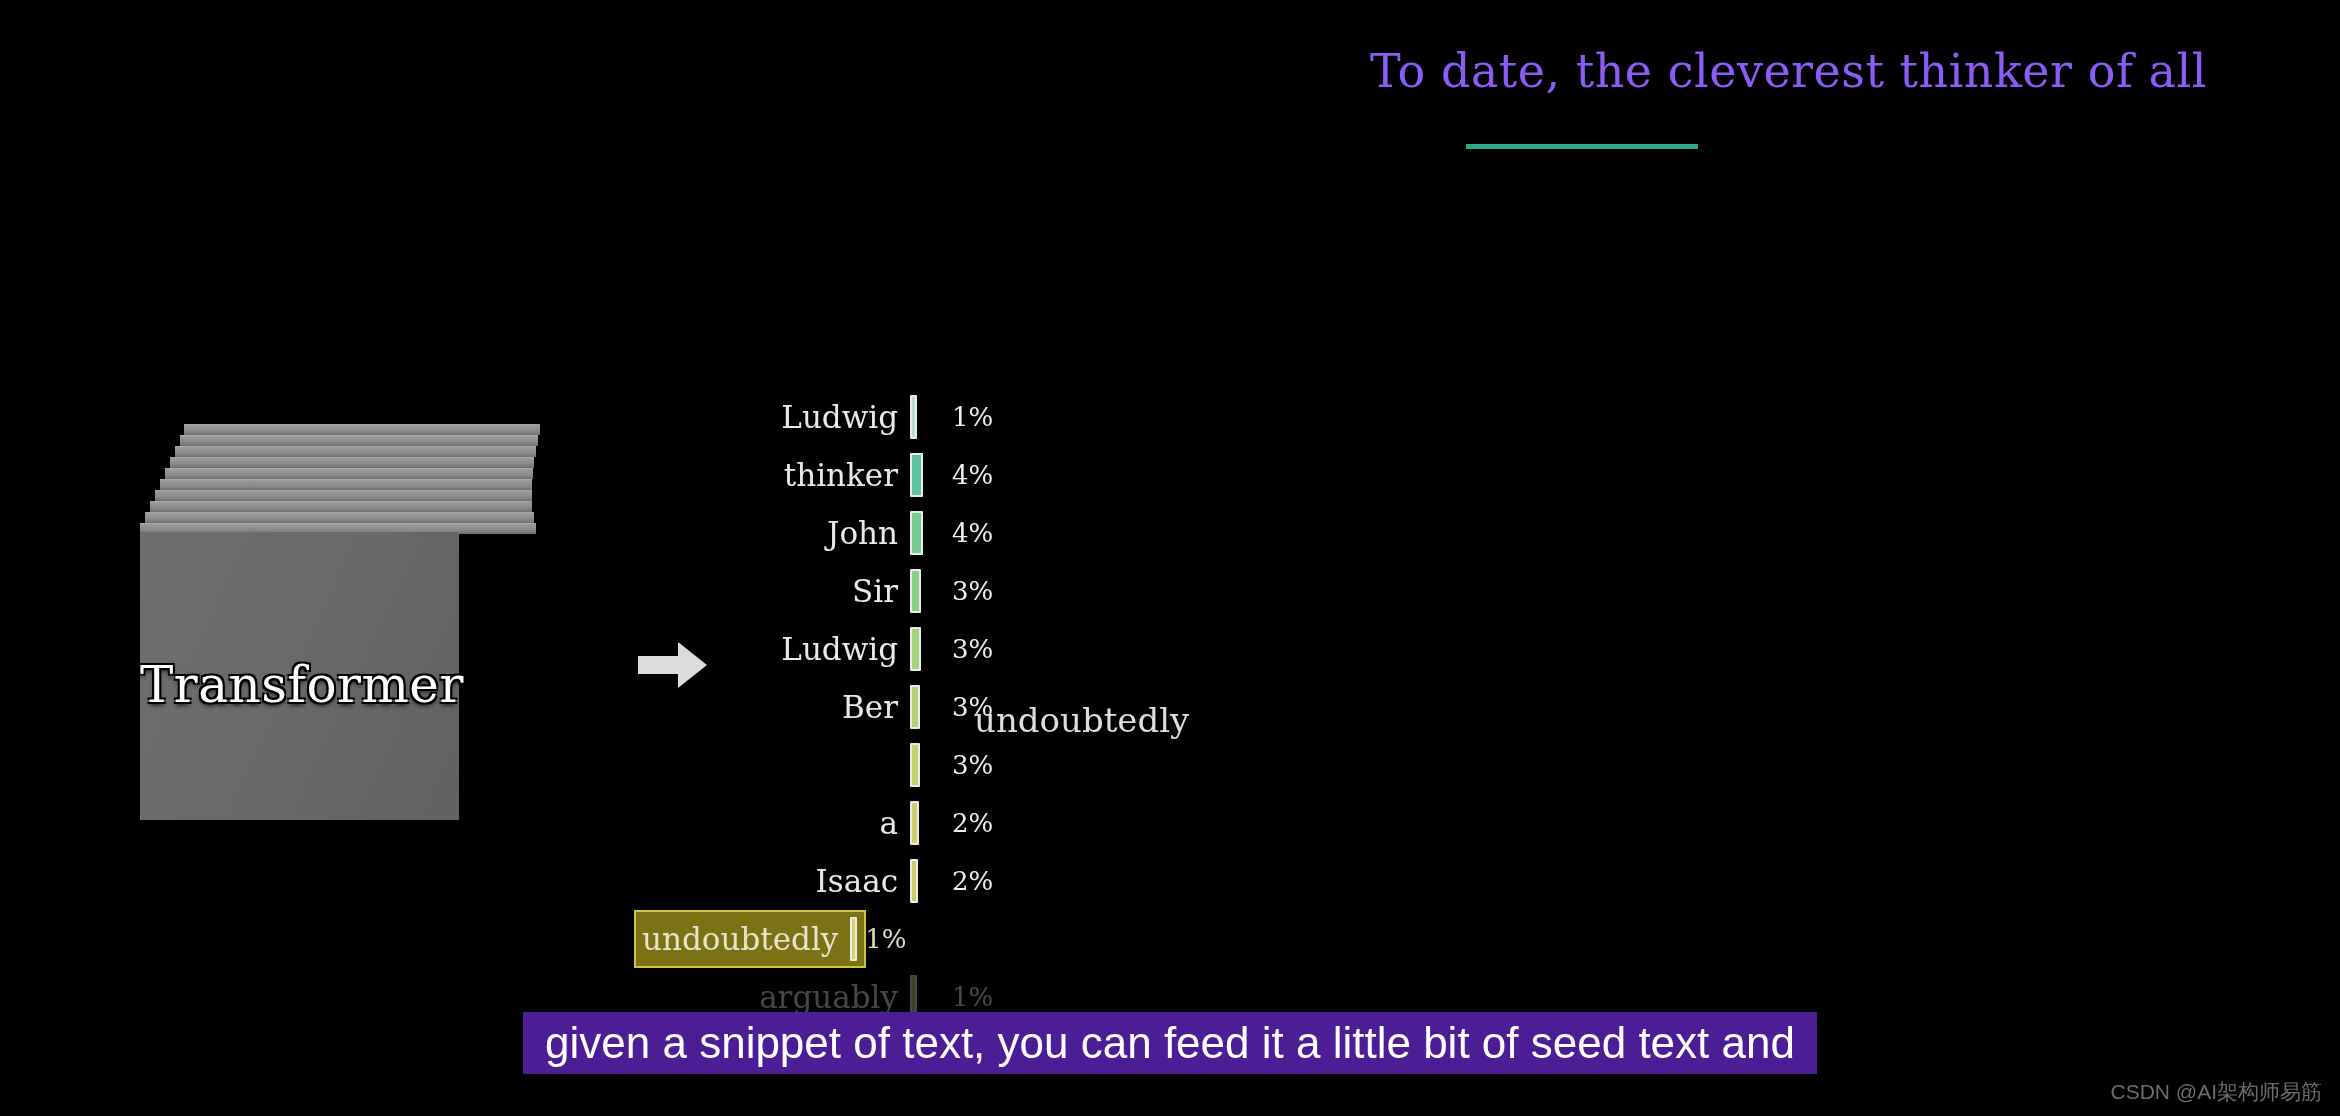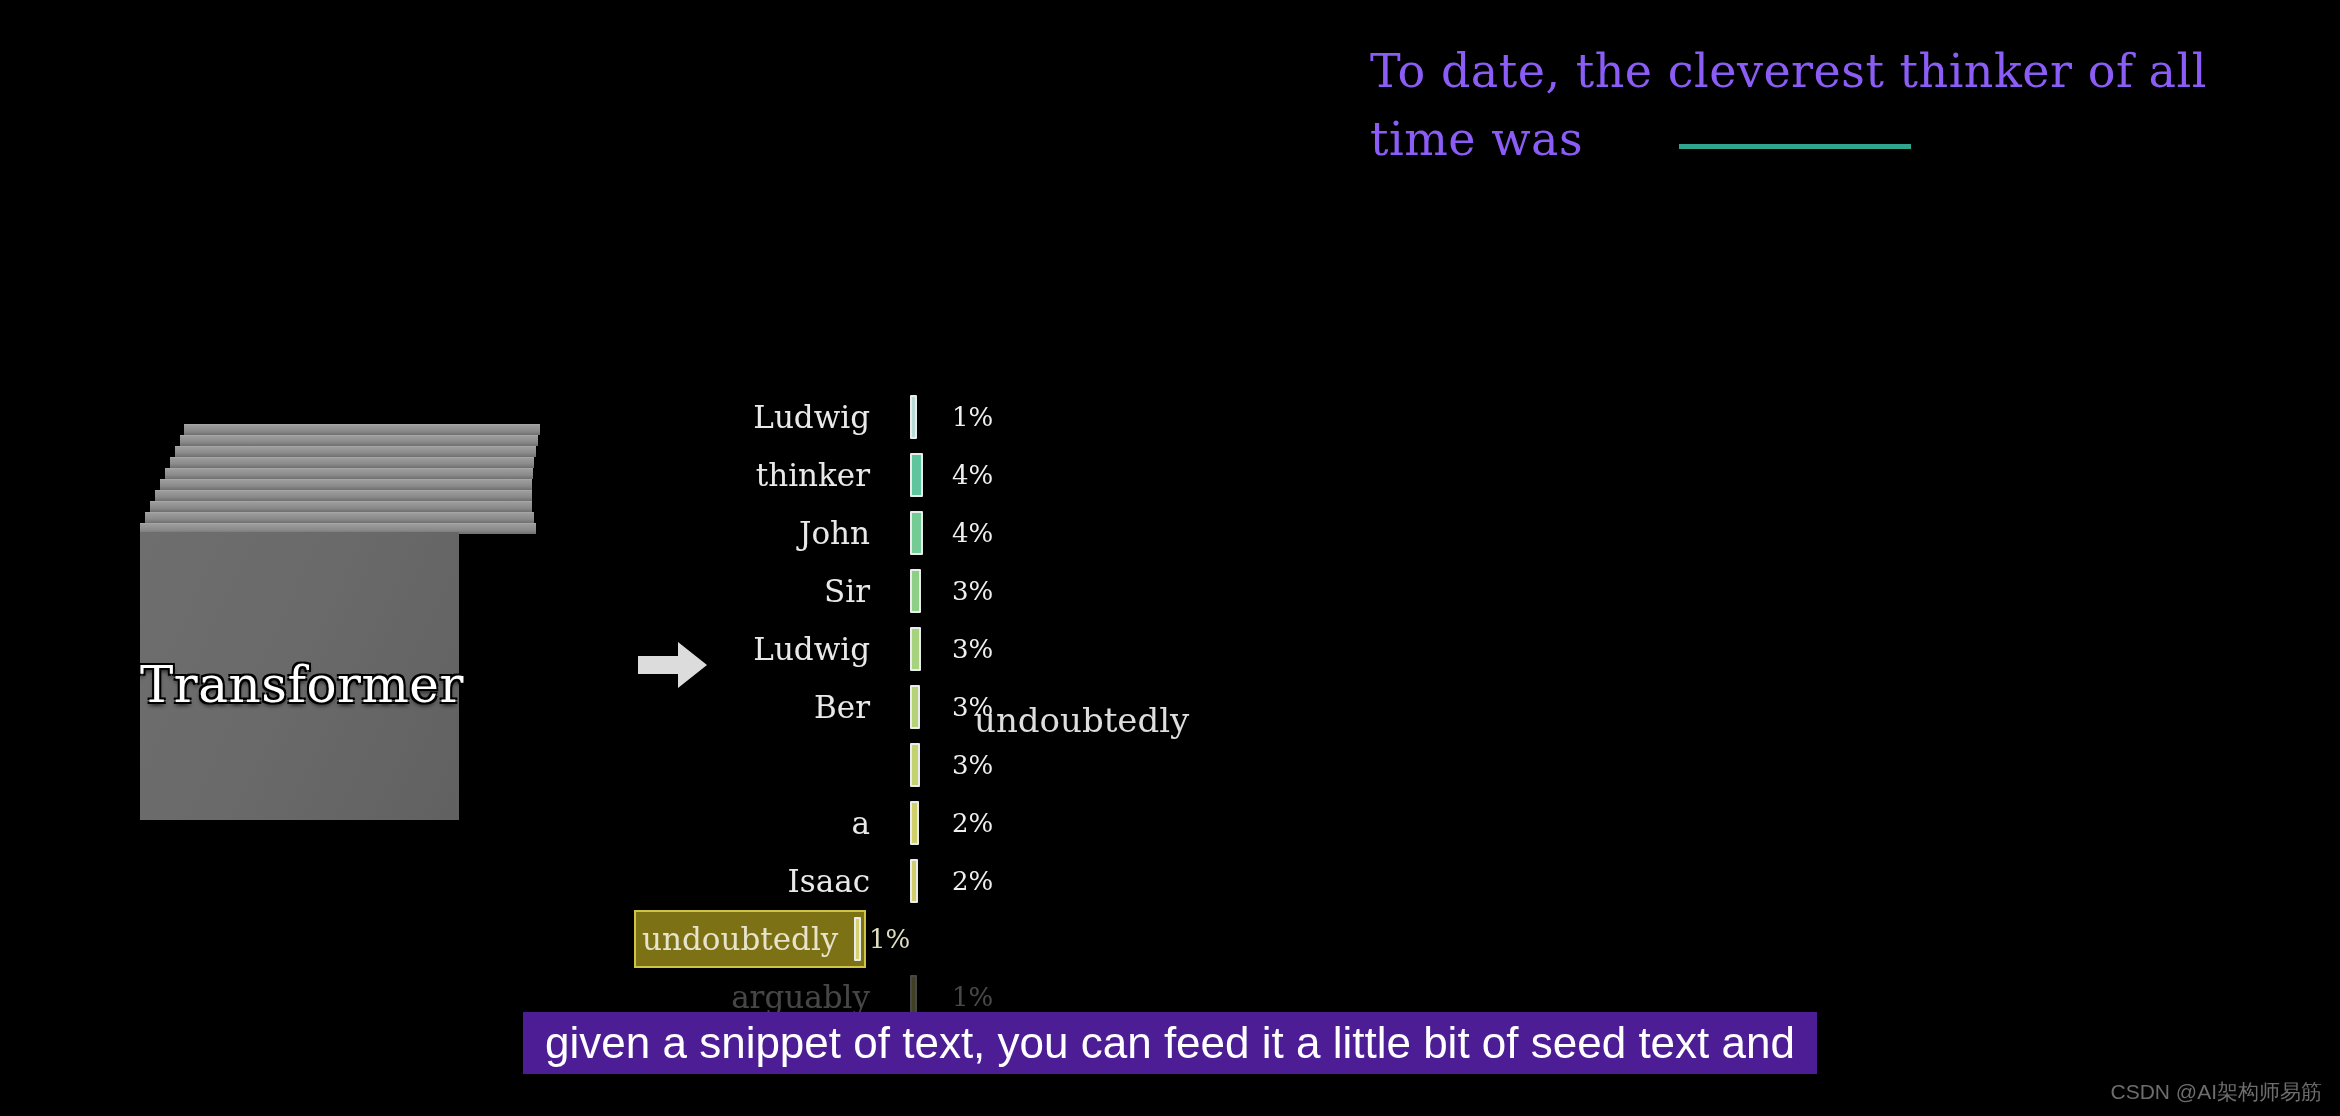--- a/index.html
+++ b/index.html
@@ -81,21 +81,21 @@
   }
   .dist-row {
     position:relative;
     height:58px;
     display:flex;
     align-items:center;
   }
   .dist-row .word {
     width:270px;
     text-align:right;
-    padding-right:40px;
+    padding-right:12px;
     font-family:"DejaVu Serif", serif;
     font-size:31px;
     color:#e9e9e9;
     white-space:nowrap;
     overflow:visible;
   }
   .dist-row .barwrap {
     width:34px;
     display:flex;
     justify-content:flex-start;
@@ -166,21 +166,21 @@
     color:#6d6d6d;
     white-space:nowrap;
     margin-top:24px;
   }
 </style>
 </head>
 <body>
 
 <div id="prompt-heading">
   <span>To date, the cleverest thinker of all</span>
-  <span class="line2"><span>time was</span><span class="blank-rule"></span></span>
+  <span class="line2"><span class="blank-rule"></span></span>
 </div>
 
 <div id="transformer-block">
   <div class="layers">
     <div class="layer" style="left:44px; top:0px;   width:356px;"></div>
     <div class="layer" style="left:40px; top:11px;  width:358px;"></div>
     <div class="layer" style="left:35px; top:22px;  width:361px;"></div>
     <div class="layer" style="left:30px; top:33px;  width:364px;"></div>
     <div class="layer" style="left:25px; top:44px;  width:368px;"></div>
     <div class="layer" style="left:20px; top:55px;  width:372px;"></div>

